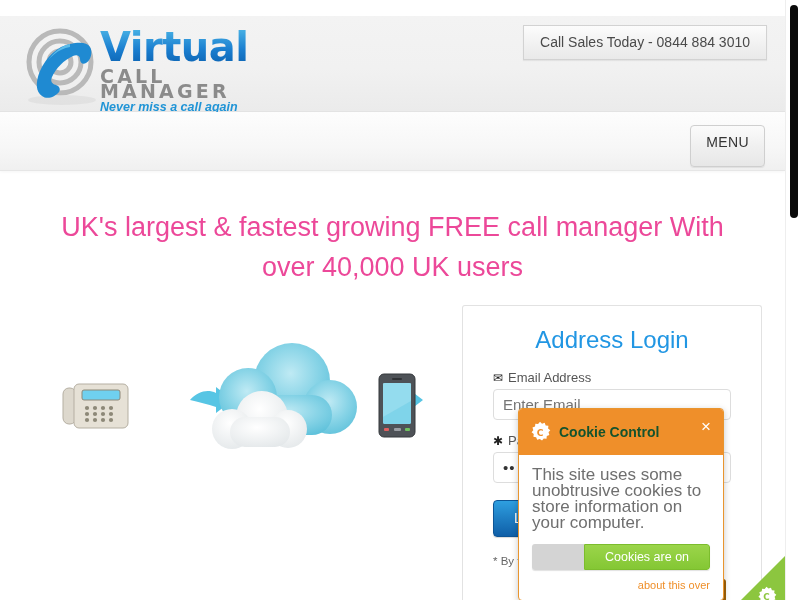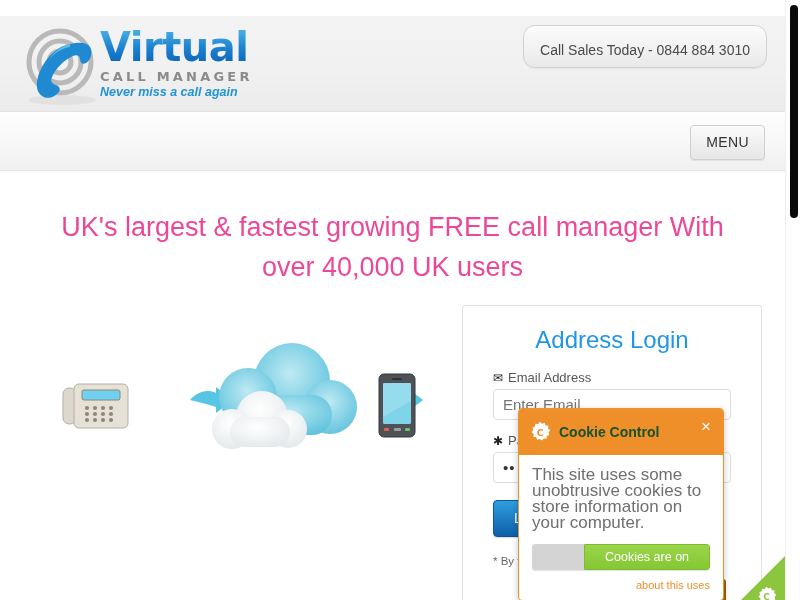--- a/index.html
+++ b/index.html
@@ -58,21 +58,21 @@
     font-weight: bold;
     letter-spacing: -0.5px;
     line-height: 42px;
     background: linear-gradient(to bottom, #4fb9e8 0%, #1b7fd0 55%, #0a5fae 100%);
     -webkit-background-clip: text;
     background-clip: text;
     color: transparent;
     font-family: "DejaVu Sans", sans-serif;
   }
   .logo-sub {
-    font-size: 13px;
+    font-size: 19px;
     letter-spacing: 3.2px;
     color: #8b8b8b;
     font-weight: bold;
     line-height: 15px;
     margin-top: 1px;
     font-family: "DejaVu Sans", sans-serif;
   }
   .logo-tag {
     font-size: 12.5px;
     color: #2094d6;
@@ -82,45 +82,45 @@
     margin-top: 1px;
     padding-right: 2px;
     font-family: "Liberation Sans", sans-serif;
   }
 
   
   .sales-btn {
     position: absolute;
     right: 18px;
     top: 9px;
-    padding: 16px 16px 9px 16px;
+    padding: 8px 16px 9px 16px;
     font-size: 14px;
     color: #4a4a4a;
     background: linear-gradient(to bottom, #fcfcfc 0%, #f2f2f2 50%, #e9e9e9 100%);
     border: 1px solid #d2d2d2;
-    border-radius: 12px;
+    border-radius: 0;
     box-shadow: 0 1px 1px rgba(0,0,0,0.06);
     cursor: pointer;
     white-space: nowrap;
   }
 
   
   .navbar {
     position: relative;
     height: 59px;
     background: linear-gradient(to bottom, #fdfdfd 0%, #f7f7f7 60%, #f0f0f0 100%);
     border-bottom: 1px solid #e6e6e6;
     box-shadow: 0 1px 3px rgba(0,0,0,0.045);
     box-sizing: border-box;
   }
   .menu-btn {
     position: absolute;
     right: 20px;
     top: 13px;
-    padding: 8px 15px 9px 15px;
+    padding: 8px 15px 16px 15px;
     font-size: 14px;
     color: #333;
     background: linear-gradient(to bottom, #fbfbfb 0%, #f0f0f0 50%, #e7e7e7 100%);
     border: 1px solid #cfcfcf;
     border-radius: 4px;
     box-shadow: 0 1px 1px rgba(0,0,0,0.07);
     cursor: pointer;
     letter-spacing: 0.4px;
   }
 
@@ -517,21 +517,21 @@
       </svg>
       <span class="cookie-title">Cookie Control</span>
       <span class="cookie-close">×</span>
     </div>
     <div class="cookie-body">
       <p class="cookie-text">This site uses some unobtrusive cookies to store information on your computer.</p>
       <div class="cookie-toggle">
         <div class="tg-off"></div>
         <div class="tg-on">Cookies are on</div>
       </div>
-      <a class="cookie-link" href="#">about this uses</a>
+      <a class="cookie-link" href="#">about this over</a>
     </div>
   </div>
 
   <div class="corner-tab">
     <div class="corner-tri"></div>
     <svg class="corner-gear" viewBox="0 0 24 24">
       <path fill="#ffffff" d="M12 0.8l2.2 2.1 2.9-0.9 1.1 2.8 3 0.3-0.4 3 2.4 1.9-1.9 2.4 0.9 2.9-2.8 1.1-0.3 3-3-0.4-1.9 2.4-2.4-1.9-2.9 0.9-1.1-2.8-3-0.3 0.4-3-2.4-1.9 1.9-2.4-0.9-2.9 2.8-1.1 0.3-3 3 0.4z"></path>
       <text x="12" y="16" font-size="10" font-weight="bold" fill="#8cc63f" text-anchor="middle" font-family="DejaVu Sans, sans-serif">C</text>
     </svg>
   </div>

